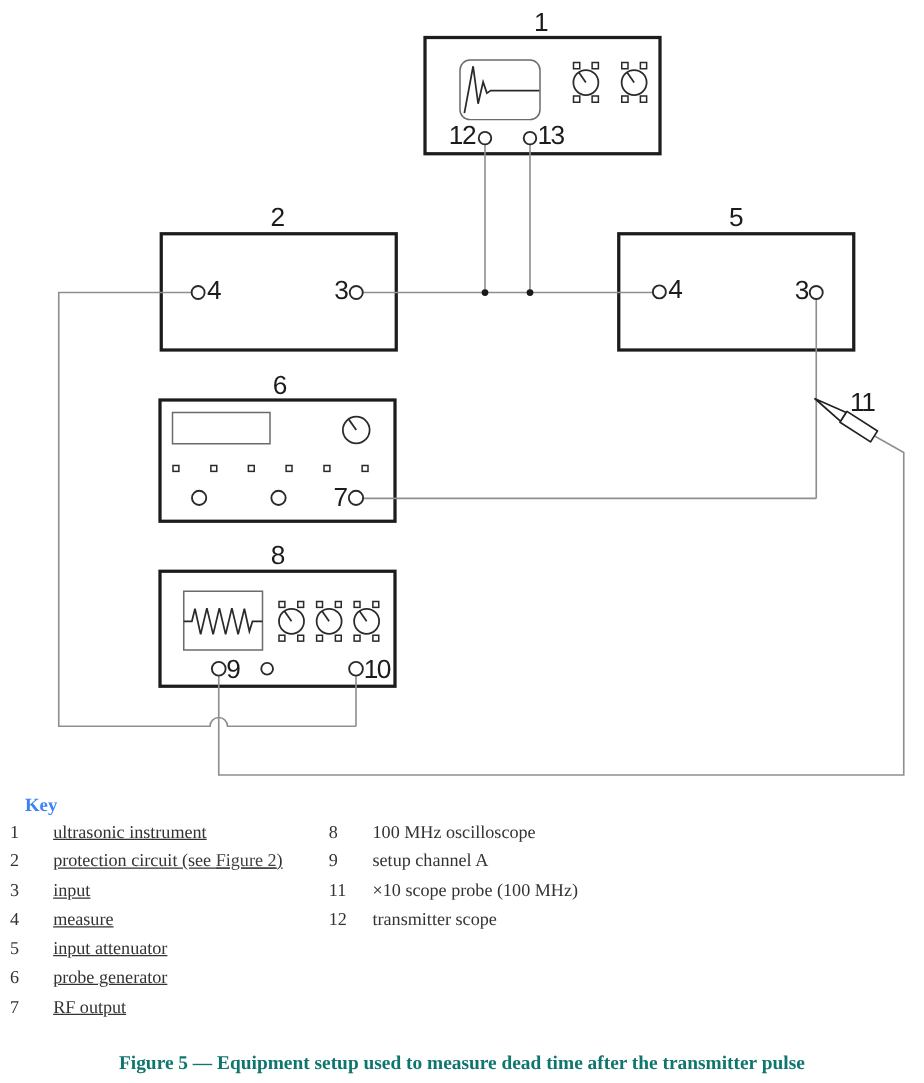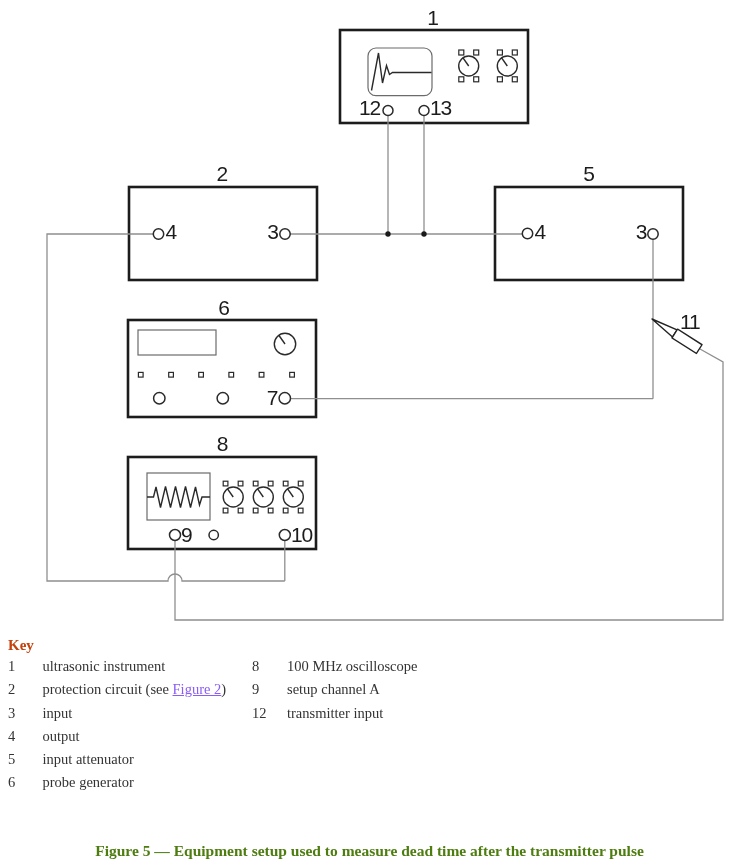--- a/index.html
+++ b/index.html
@@ -10,30 +10,30 @@
   .wire{stroke:#8f8f8f;stroke-width:1.3;fill:none;}
   .term{fill:#fff;stroke:#2a2a2a;stroke-width:1.5;}
   .dot{fill:#1a1a1a;stroke:none;}
   .panel{fill:#fff;stroke:#6b6b6b;stroke-width:1.2;}
   .glyph{stroke:#2a2a2a;stroke-width:1.4;fill:none;}
   .sq{fill:#fff;stroke:#2a2a2a;stroke-width:1.2;}
   .probe-shape{fill:#fff;stroke:#222;stroke-width:1.4;stroke-linejoin:round;}
   .dlabel{font-family:"Liberation Sans",sans-serif;font-size:21px;fill:#1c1c1c;}
   .dlabel.two{letter-spacing:-1.2px;}
 
-  .key-heading{position:absolute;left:8px;top:637px;font:bold 15px "Liberation Serif",serif;color:#c2410c;}
+  .key-heading{position:absolute;left:20px;top:637px;font:bold 15px "Liberation Serif",serif;color:#3b82f6;}
   .key-col{position:absolute;top:655px;font:14.5px "Liberation Serif",serif;color:#333;}
-  .key-col-left{left:8px;width:252px;}
-  .key-col-right{left:252px;width:330px;}
+  .key-col-left{left:8px;width:252px;text-decoration:underline;}
+  .key-col-right{left:263px;width:330px;}
   .krow{height:23.3px;line-height:23.3px;white-space:nowrap;}
   .knum{display:inline-block;width:34.5px;}
   .key-col-right .knum{width:35px;}
-  .klink{color:#8b5cf6;text-decoration:underline;cursor:pointer;}
+  .klink{color:#404040;text-decoration:underline;cursor:pointer;}
   .caption{position:absolute;left:0;top:842px;width:739px;text-align:center;
-           font:bold 15.5px "Liberation Serif",serif;color:#4d7c0f;}
+           font:bold 15.5px "Liberation Serif",serif;color:#0f766e;}
 </style>
 </head>
 <body>
 
 <div class="page">
 
   <svg class="diagram-svg" width="739" height="632" viewBox="0 0 739 632">
 
     <rect class="box" x="340" y="30" width="188" height="93"></rect>
     <rect class="box" x="129" y="187" width="188" height="93"></rect>
@@ -150,37 +150,43 @@
     <div class="krow">
       <span class="knum">1</span><span>ultrasonic instrument</span>
     </div>
     <div class="krow">
       <span class="knum">2</span><span><span>protection circuit (see </span><a class="klink">Figure 2</a><span>)</span></span>
     </div>
     <div class="krow">
       <span class="knum">3</span><span>input</span>
     </div>
     <div class="krow">
-      <span class="knum">4</span><span>output</span>
+      <span class="knum">4</span><span>measure</span>
     </div>
     <div class="krow">
       <span class="knum">5</span><span>input attenuator</span>
     </div>
     <div class="krow">
       <span class="knum">6</span><span>probe generator</span>
+    </div>
+    <div class="krow">
+      <span class="knum">7</span><span>RF output</span>
     </div>
   </div>
 
   <div class="key-col key-col-right">
     <div class="krow">
       <span class="knum">8</span><span>100 MHz oscilloscope</span>
     </div>
     <div class="krow">
       <span class="knum">9</span><span>setup channel A</span>
     </div>
     <div class="krow">
-      <span class="knum">12</span><span>transmitter input</span>
+      <span class="knum">11</span><span>×10 scope probe (100 MHz)</span>
+    </div>
+    <div class="krow">
+      <span class="knum">12</span><span>transmitter scope</span>
     </div>
   </div>
 
   <div class="caption">Figure 5 — Equipment setup used to measure dead time after the transmitter pulse</div>
 
 </div>
 
 </body></html>

